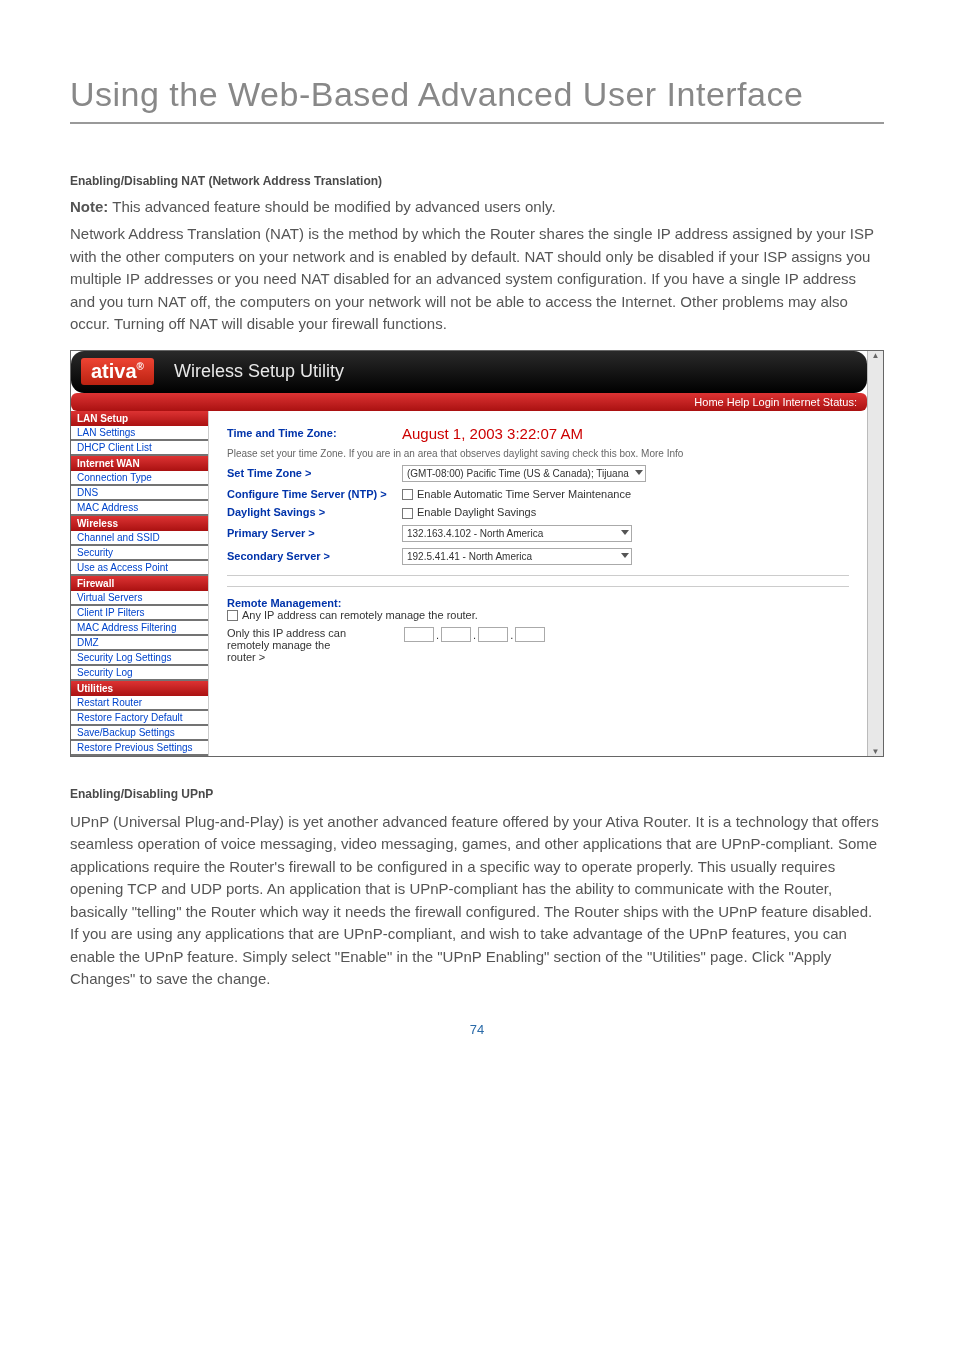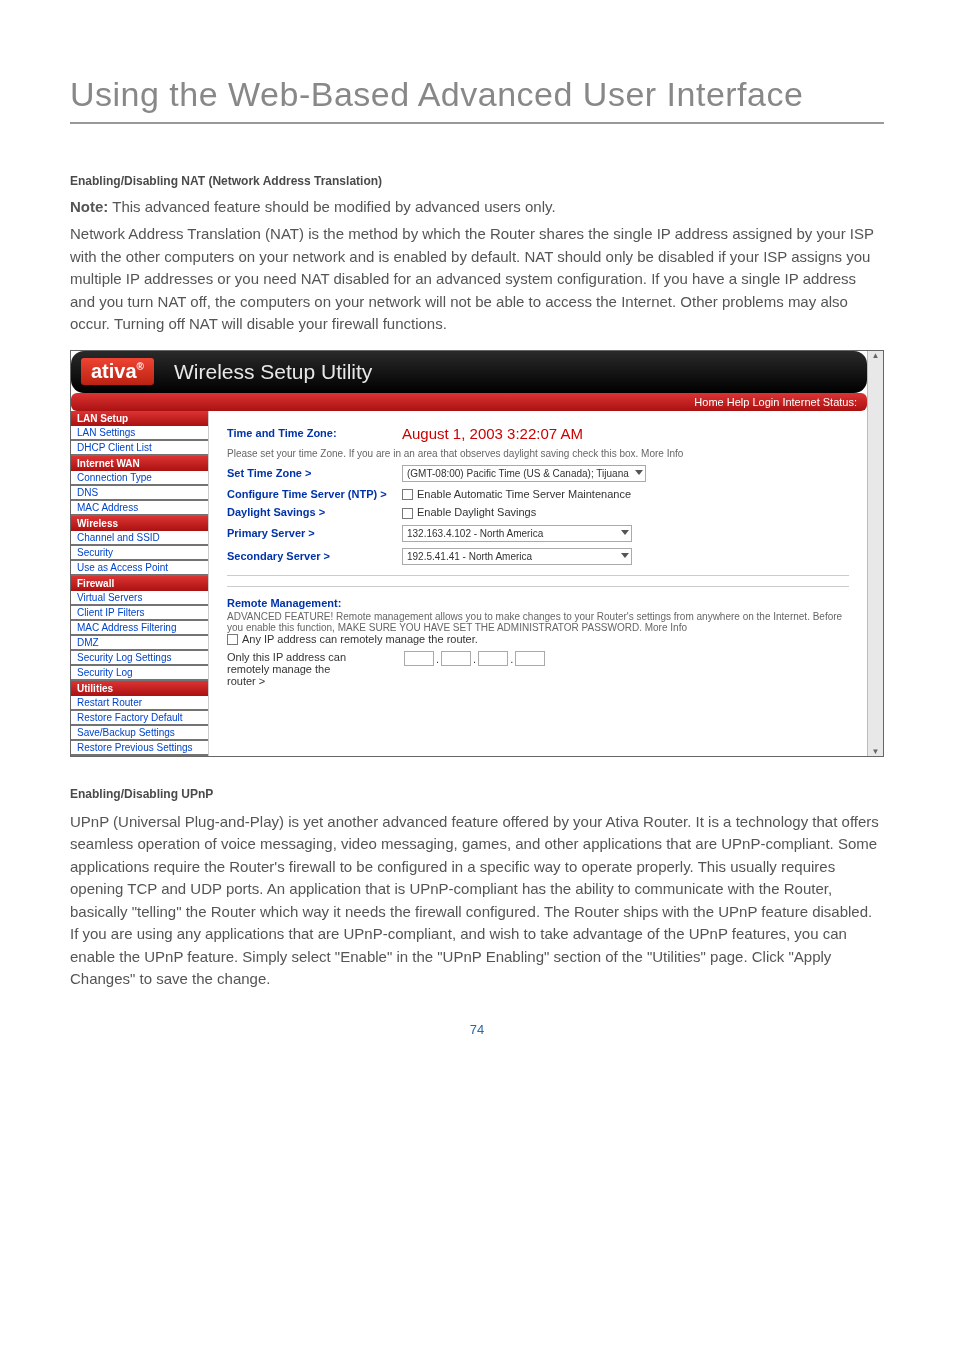--- a/index.html
+++ b/index.html
@@ -61,21 +61,21 @@
   }
   .ss-logo-box {
     background: linear-gradient(#e43,#b21);
     padding: 2px 10px;
     font-size: 20px;
     font-weight: bold;
     color: #fff;
     border-radius: 3px;
   }
   .ss-logo-tm { font-size: 10px; vertical-align: super; }
-  .ss-top-title { margin-left: 20px; font-size: 21px; color: #e8e8e8; font-weight: 300; }
+  .ss-top-title { margin-left: 20px; font-size: 18px; color: #e8e8e8; font-weight: 300; }
   .ss-linksbar {
     background: linear-gradient(#d33,#a11);
     color: #fff;
     text-align: right;
     font-size: 11px;
     padding: 3px 10px;
     border-radius: 6px;
   }
   .ss-body { display: flex; min-height: 330px; }
   .ss-sidebar {
@@ -243,21 +243,20 @@
             <div class="ss-label">Primary Server &gt;</div>
             <div class="ss-value"><span class="ss-select">132.163.4.102 - North America</span></div>
           </div>
           <div class="ss-row">
             <div class="ss-label">Secondary Server &gt;</div>
             <div class="ss-value"><span class="ss-select">192.5.41.41 - North America</span></div>
           </div>
           <hr class="ss-hr">
           <hr class="ss-hr">
           <div class="ss-label" style="width:auto;">Remote Management:</div>
-          <div class="ss-caption-small">ADVANCED FEATURE! Remote management allows you to make changes to your Router's settings from anywhere on the Internet. Before you enable this function, MAKE SURE YOU HAVE SET THE ADMINISTRATOR PASSWORD. More Info</div>
           <div style="">
             <span class="ss-checkbox"></span><span>Any IP address can remotely manage the router.</span>
           </div>
           <div class="ss-row ss-remote-grid" style="align-items:flex-start;">
             <div class="ss-label" style="font-weight:normal;color:#333;">
               <div>Only this IP address can</div>
               <div>remotely manage the</div>
               <div>router &gt;</div>
             </div>
             <div>

